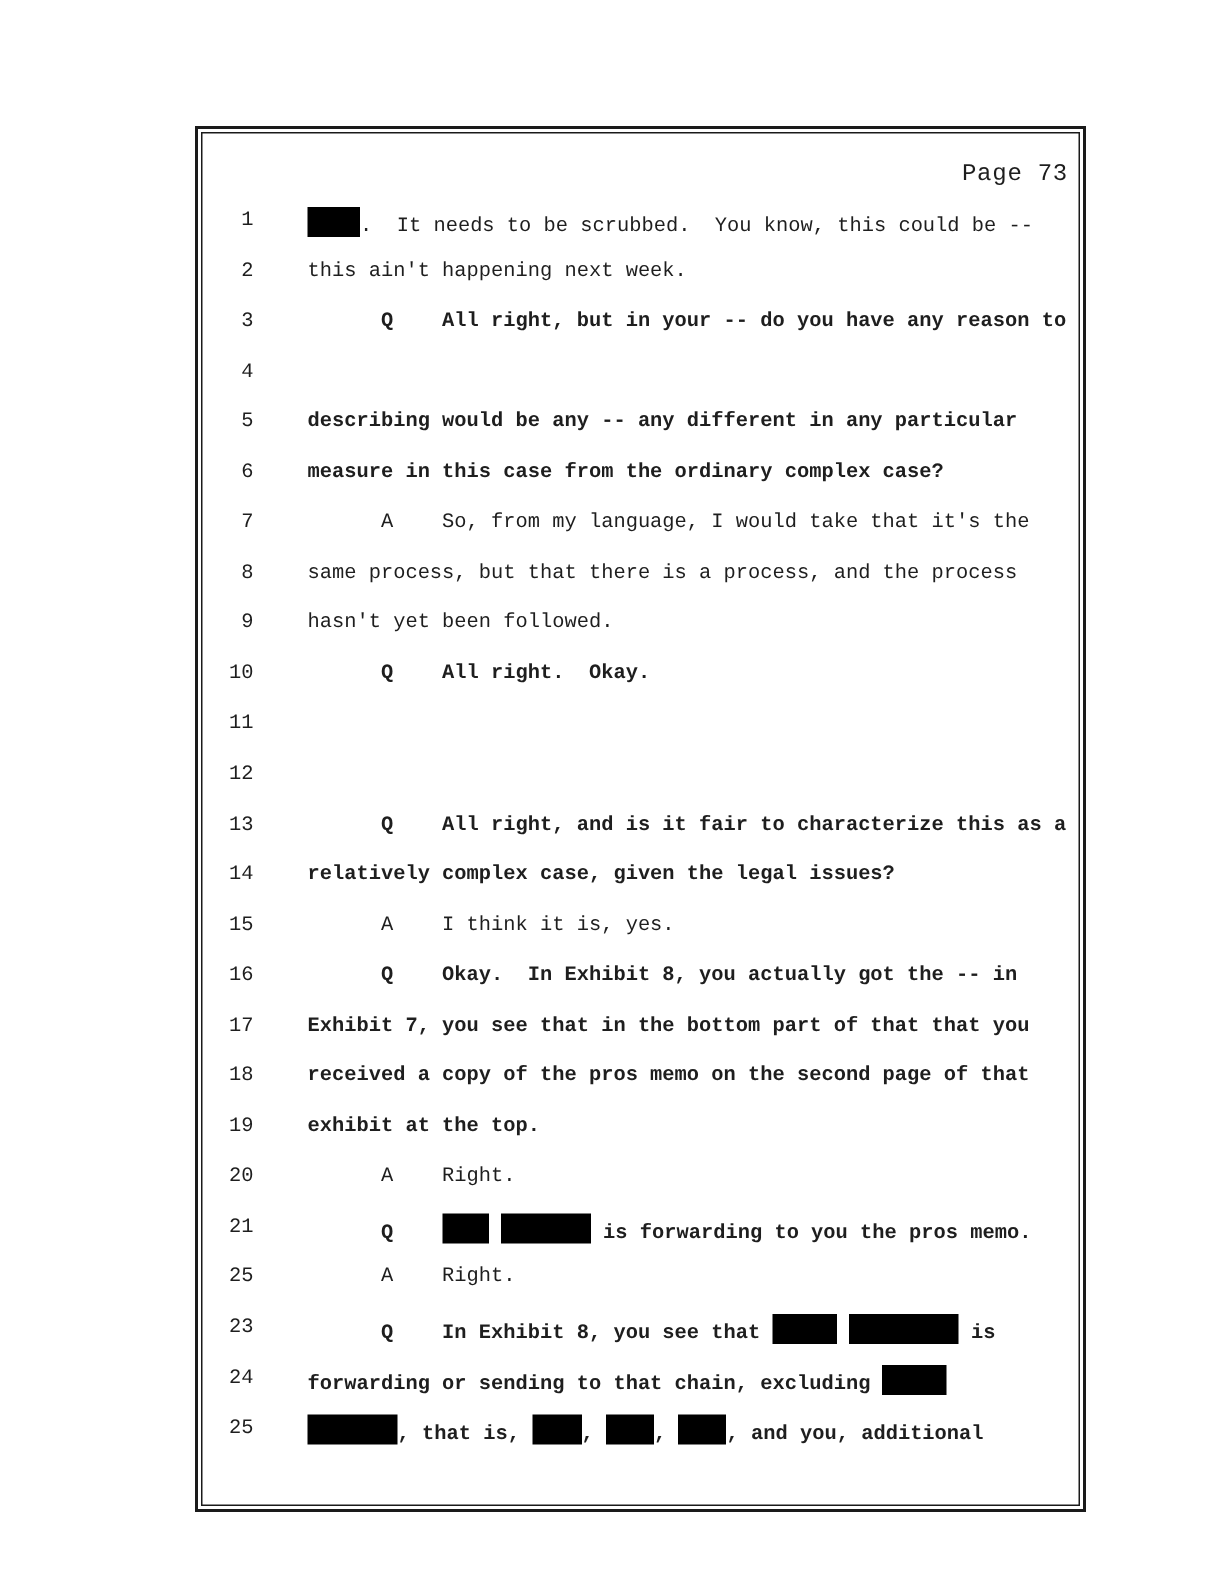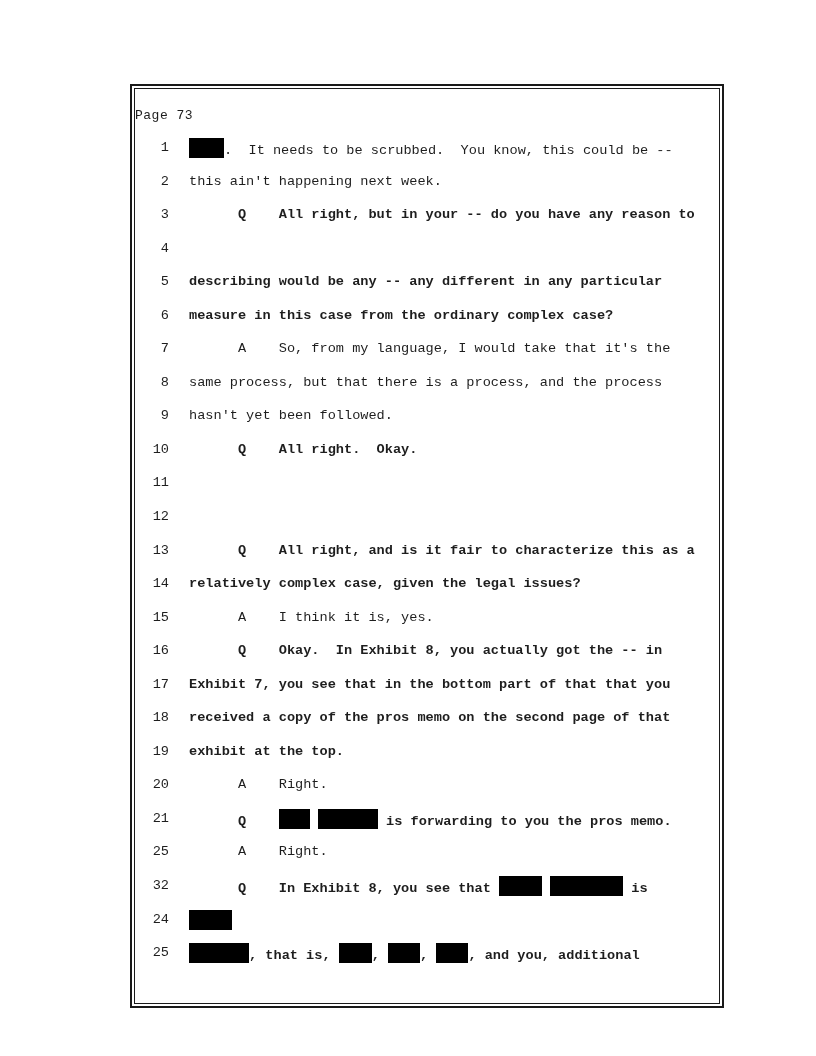--- a/index.html
+++ b/index.html
@@ -28,22 +28,23 @@
   }
   .frame-inner {
     width: 100%;
     height: 100%;
     border: 1px solid #1a1a1a;
     box-sizing: border-box;
     position: relative;
     background: #ffffff;
   }
   .page-header {
+    text-align: right;
     padding: 17px 7px 0 0;
-    font-size: 13px;
+    font-size: 16px;
     line-height: 20px;
     letter-spacing: 0.5px;
     white-space: pre;
   }
   .lines {
     margin-top: 12px;
   }
   .line {
     display: flex;
     height: 33.55px;
@@ -51,21 +52,21 @@
     font-size: 13.6px;
     white-space: pre;
   }
   .num {
     width: 34px;
     flex: none;
     text-align: right;
     font-weight: normal;
   }
   .text {
-    margin-left: 20px;
+    margin-left: 36px;
     white-space: pre;
   }
   .text.bold {
     font-weight: bold;
   }
   .redact {
     display: inline-block;
     background: #000000;
     height: 20px;
     vertical-align: -4px;
@@ -94,19 +95,19 @@
           <div class="line"><span class="num">13</span><span class="text bold"><span>      Q    All right, and is it fair to characterize this as a</span></span></div>
           <div class="line"><span class="num">14</span><span class="text bold"><span>relatively complex case, given the legal issues?</span></span></div>
           <div class="line"><span class="num">15</span><span class="text"><span>      A    I think it is, yes.</span></span></div>
           <div class="line"><span class="num">16</span><span class="text bold"><span>      Q    Okay.  In Exhibit 8, you actually got the -- in</span></span></div>
           <div class="line"><span class="num">17</span><span class="text bold"><span>Exhibit 7, you see that in the bottom part of that that you</span></span></div>
           <div class="line"><span class="num">18</span><span class="text bold"><span>received a copy of the pros memo on the second page of that</span></span></div>
           <div class="line"><span class="num">19</span><span class="text bold"><span>exhibit at the top.</span></span></div>
           <div class="line"><span class="num">20</span><span class="text"><span>      A    Right.</span></span></div>
           <div class="line"><span class="num">21</span><span class="text bold"><span>      Q    </span><span class="redact" style="width: 31px; background: rgb(0, 0, 0);"></span><span> </span><span class="redact" style="width: 60px; background: rgb(0, 0, 0);"></span><span> is forwarding to you the pros memo.</span></span></div>
           <div class="line"><span class="num">25</span><span class="text"><span>      A    Right.</span></span></div>
-          <div class="line"><span class="num">32</span><span class="text bold"><span>      Q    In Exhibit 8, you see that </span><span class="redact" style="width: 43px; background: rgb(0, 0, 0);"></span><span> </span><span class="redact" style="width: 73px; background: rgb(0, 0, 0);"></span><span> is</span></span></div>
-          <div class="line"><span class="num">24</span><span class="text bold"><span class="redact" style="width: 43px; background: rgb(0, 0, 0);"></span></span></div>
+          <div class="line"><span class="num">23</span><span class="text bold"><span>      Q    In Exhibit 8, you see that </span><span class="redact" style="width: 43px; background: rgb(0, 0, 0);"></span><span> </span><span class="redact" style="width: 73px; background: rgb(0, 0, 0);"></span><span> is</span></span></div>
+          <div class="line"><span class="num">24</span><span class="text bold"><span>forwarding or sending to that chain, excluding </span><span class="redact" style="width: 43px; background: rgb(0, 0, 0);"></span></span></div>
           <div class="line"><span class="num">25</span><span class="text bold"><span class="redact" style="width: 60px; background: rgb(0, 0, 0);"></span><span>, that is, </span><span class="redact" style="width: 33px; background: rgb(0, 0, 0);"></span><span>, </span><span class="redact" style="width: 32px; background: rgb(0, 0, 0);"></span><span>, </span><span class="redact" style="width: 32px; background: rgb(0, 0, 0);"></span><span>, and you, additional</span></span></div>
         </div>
     </div>
   </div>
 </div>
 
 </body></html>

